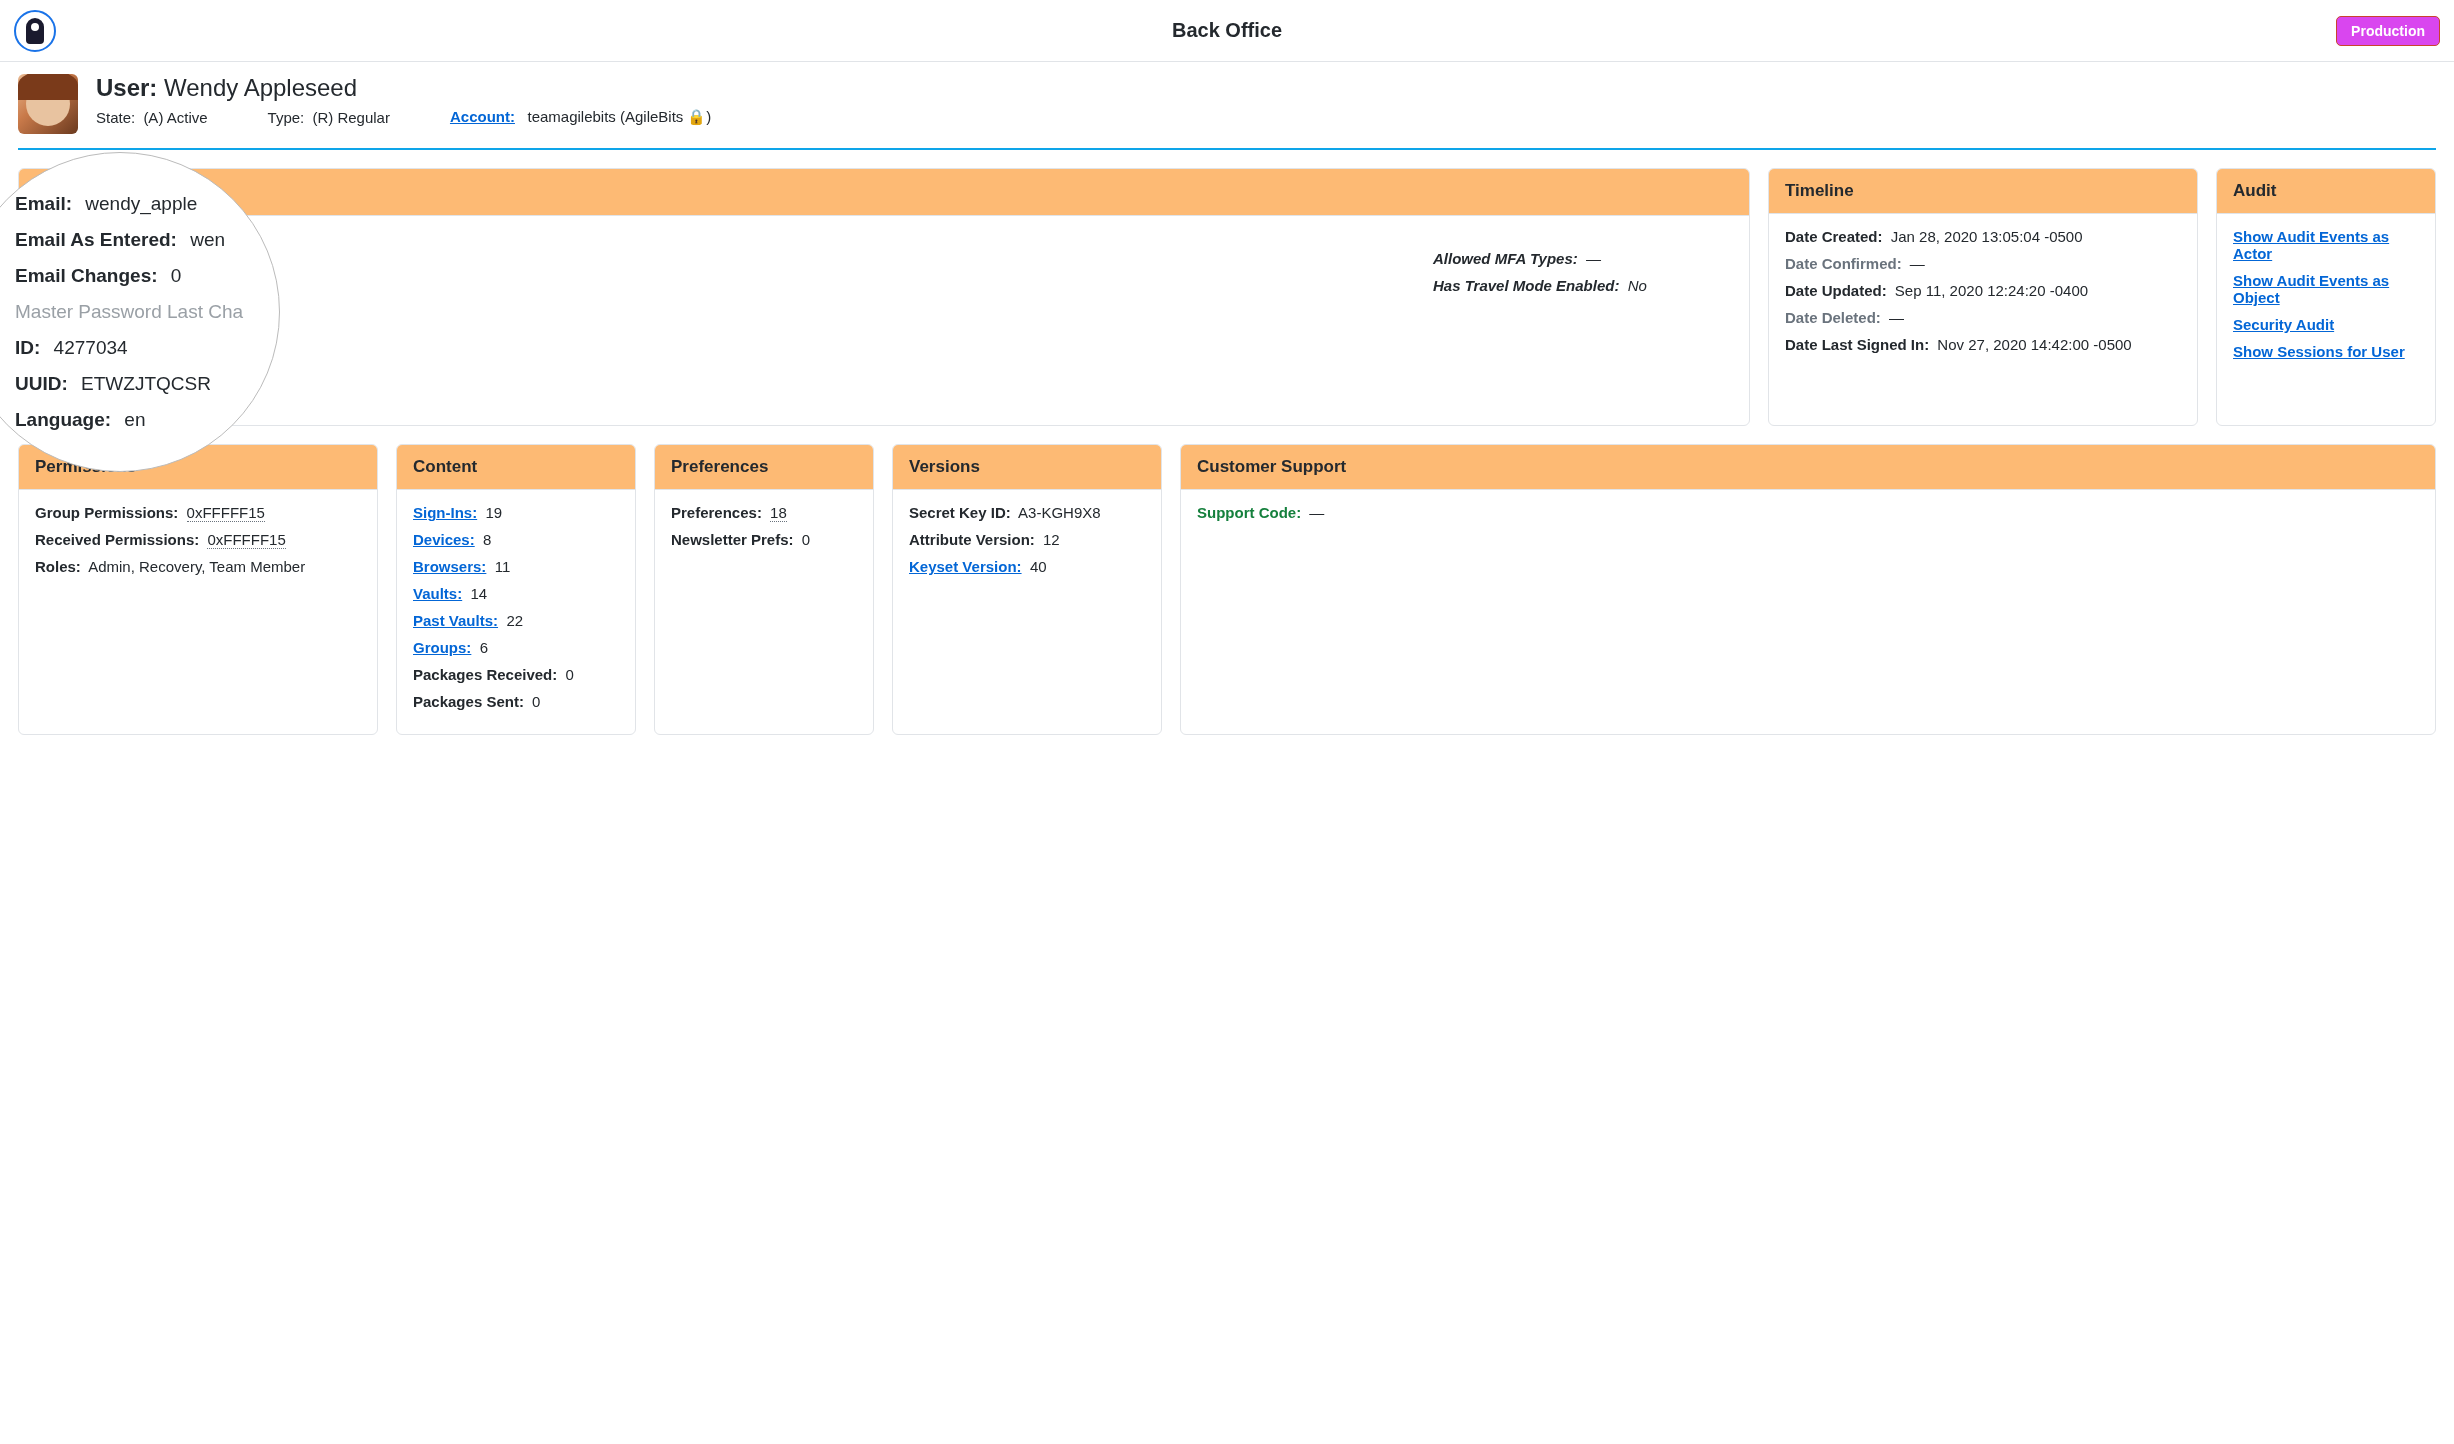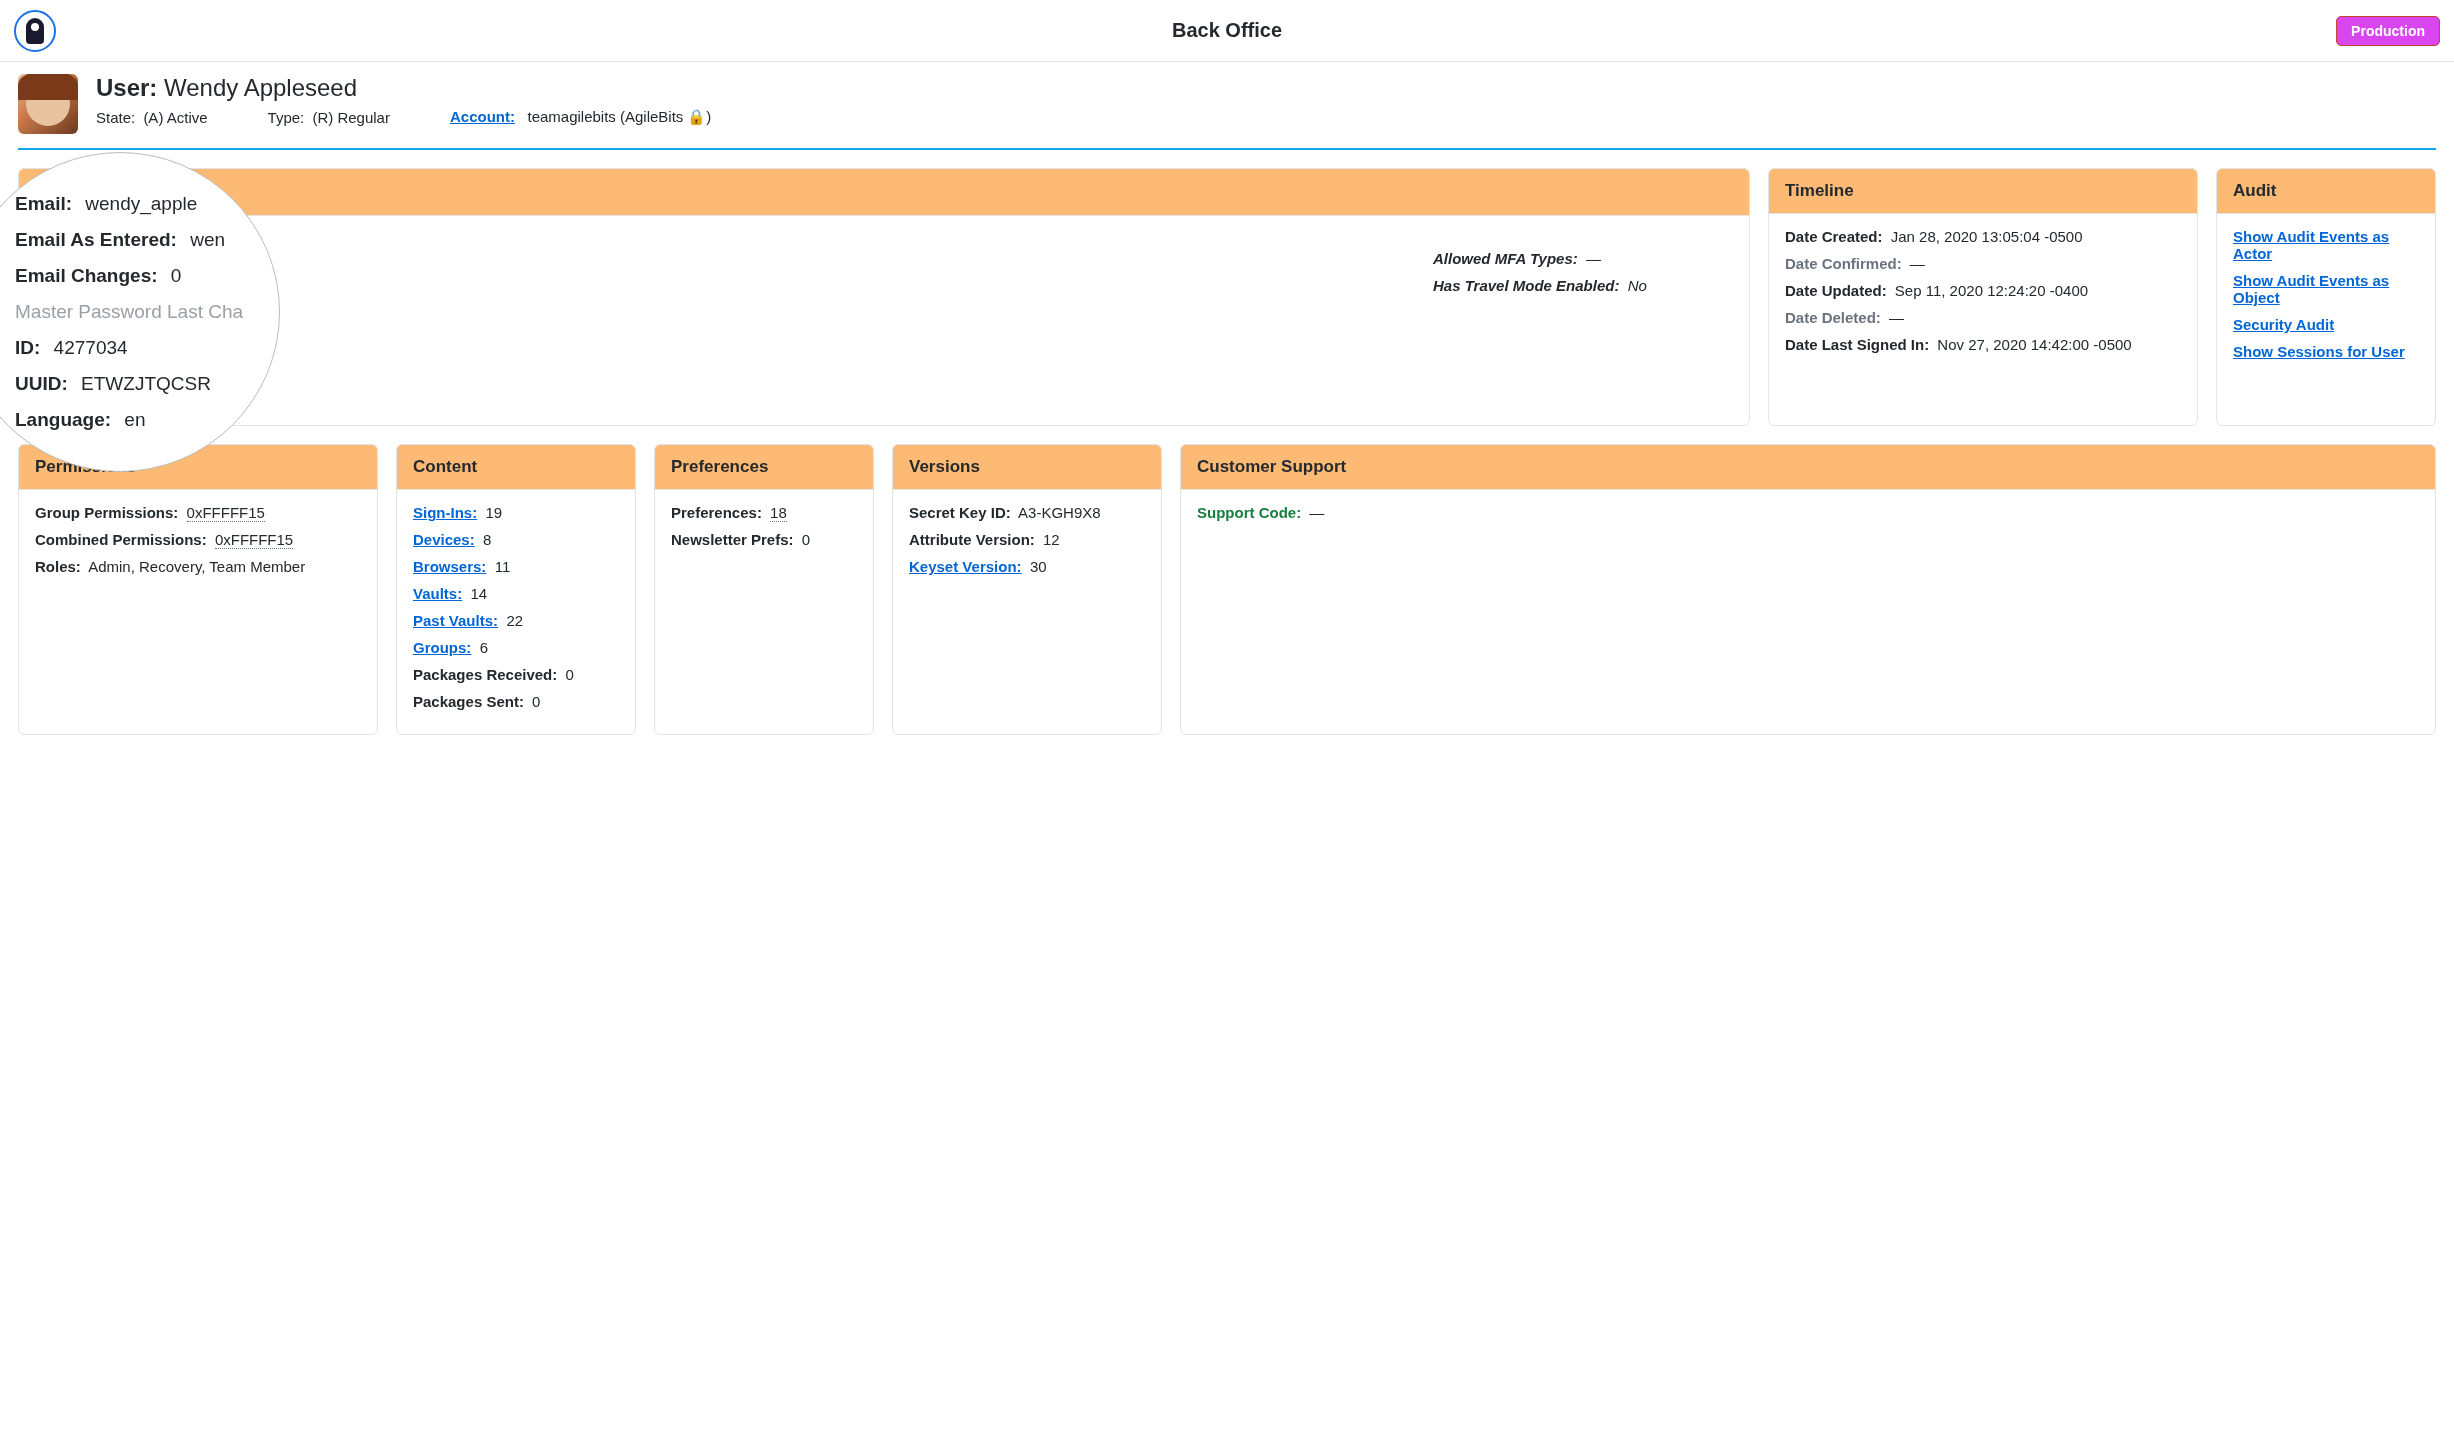--- a/index.html
+++ b/index.html
@@ -266,21 +266,21 @@
 
   <div class="row2">
     <div class="card">
       <div class="card-head">Permissions</div>
       <div class="card-body">
         <div class="kv">
           <span class="k">Group Permissions:</span>
           <span class="v dotted">0xFFFFF15</span>
         </div>
         <div class="kv">
-          <span class="k">Combined Permissions:</span>
+          <span class="k">Received Permissions:</span>
           <span class="v dotted">0xFFFFF15</span>
         </div>
         <div class="kv">
           <span class="k">Roles:</span>
           <span class="v">Admin, Recovery, Team Member</span>
         </div>
       </div>
     </div>
 
     <div class="card">
@@ -341,21 +341,21 @@
         <div class="kv">
           <span class="k">Secret Key ID:</span>
           <span class="v">A3-KGH9X8</span>
         </div>
         <div class="kv">
           <span class="k">Attribute Version:</span>
           <span class="v">12</span>
         </div>
         <div class="kv">
           <span class="link">Keyset Version:</span>
-          <span>&nbsp;</span><span class="v">30</span>
+          <span>&nbsp;</span><span class="v">40</span>
         </div>
       </div>
     </div>
 
     <div class="card">
       <div class="card-head">Customer Support</div>
       <div class="card-body">
         <div class="kv grey">
           <span class="k" style="color:#15803d;">Support Code:</span>
           <span class="v">—</span>

